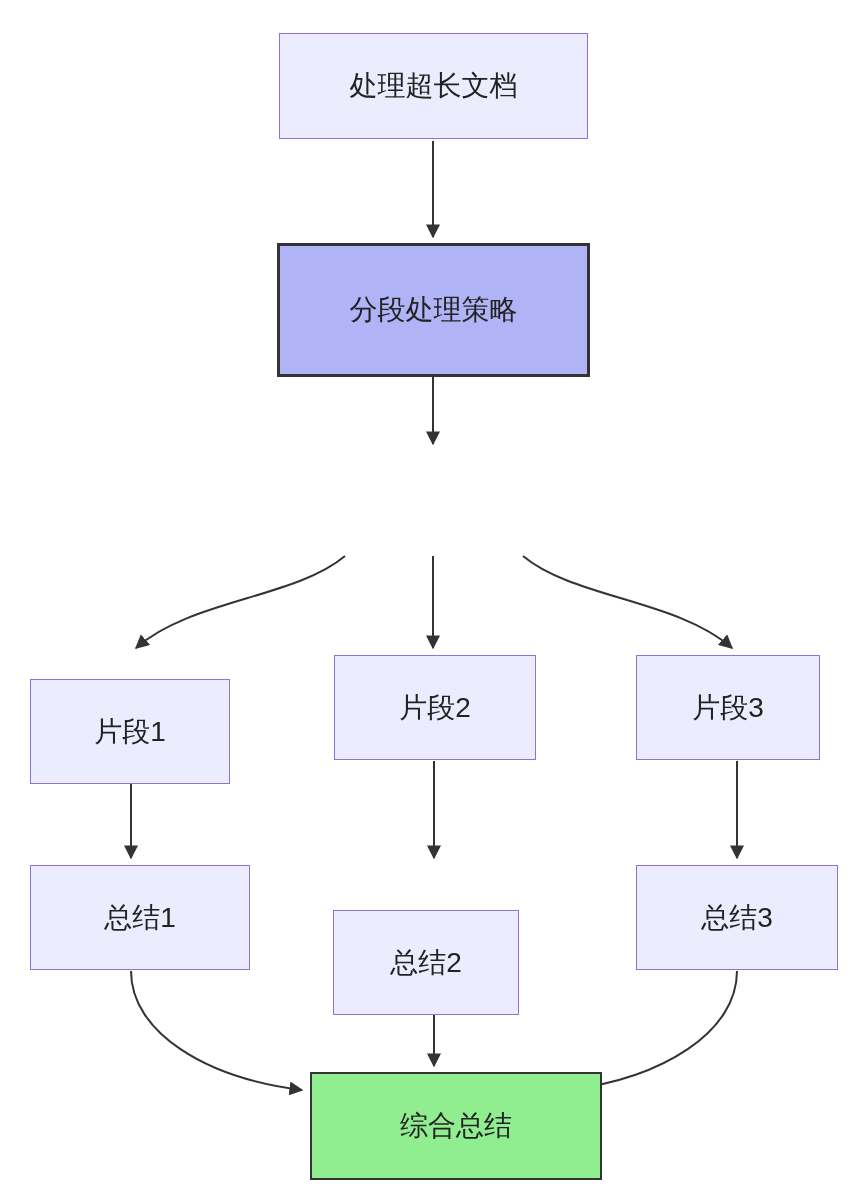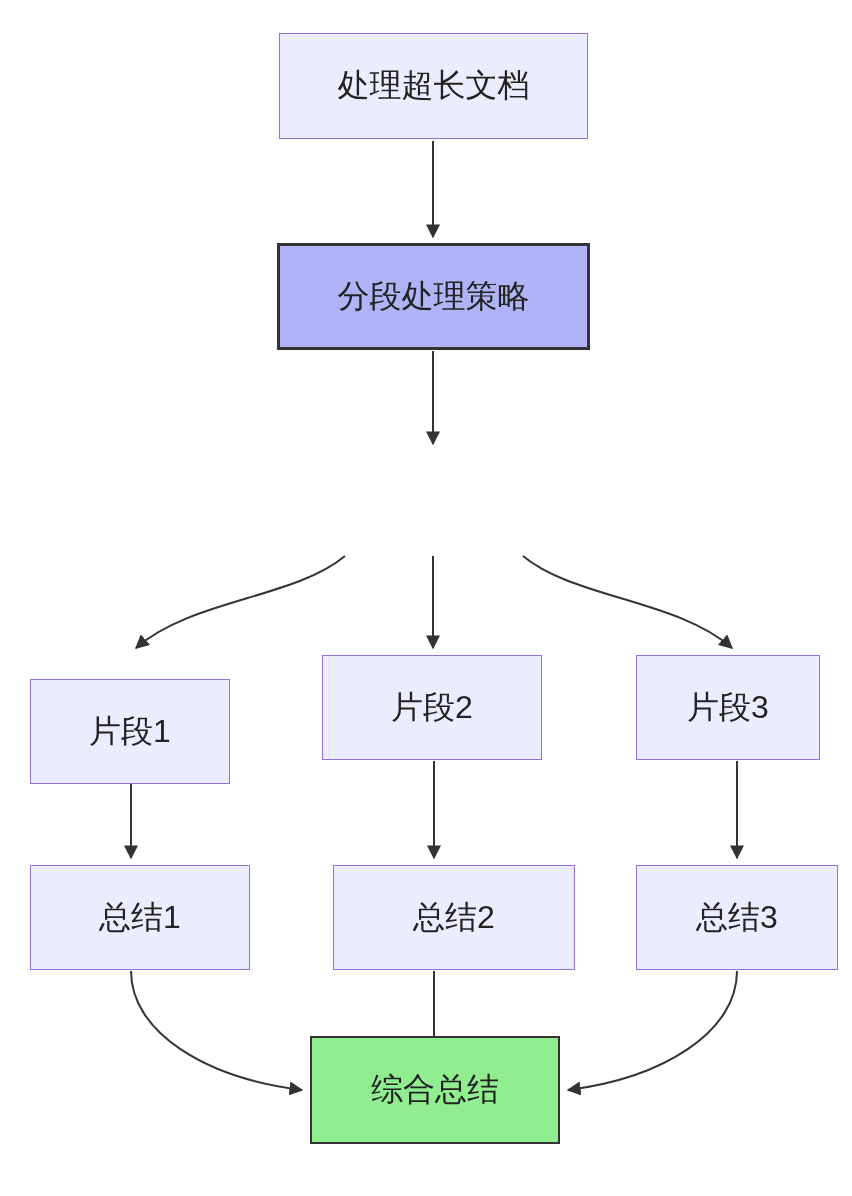--- a/index.html
+++ b/index.html
@@ -24,21 +24,21 @@
   .edges{position:absolute;left:0;top:0;width:852px;height:1196px;}
   .edge{stroke:var(--edge);stroke-width:2;fill:none;marker-end:url(#arrowhead);}
   #arrowhead path{fill:var(--edge);stroke:none;}
   .node{
     position:absolute;
     display:flex;align-items:center;justify-content:center;
     box-sizing:border-box;
     background:var(--node-fill);
     border:1px solid var(--node-border);
     color:var(--text);
-    font-size:32px;
+    font-size:28px;
     text-align:center;
   }
   .node.highlight{
     background:var(--highlight-fill);
     border:3px solid var(--highlight-border);
   }
   .node.result{
     background:var(--result-fill);
     border:2px solid var(--result-border);
   }
@@ -65,46 +65,46 @@
     <path class="edge" d="M 737 761 L 737 858"></path>
     <path class="edge" d="M 131 971 C 131 1032, 205 1078, 302 1090"></path>
     <path class="edge" d="M 434 971 L 434 1066"></path>
     <path class="edge" d="M 737 971 C 737 1032, 663 1078, 568 1090"></path>
   </svg>
 
   <div class="node" style="left:279px;top:33px;width:309px;height:106px">
     <span class="node-label">处理超长文档</span>
   </div>
 
-  <div class="node highlight" style="left:277px;top:243px;width:313px;height:107px">
+  <div class="node highlight" style="left:277px;top:243px;width:313px;height:134px">
     <span class="node-label">分段处理策略</span>
   </div>
 
 
   <div class="node" style="left:30px;top:679px;width:200px;height:105px">
     <span class="node-label">片段1</span>
   </div>
 
-  <div class="node" style="left:322px;top:655px;width:220px;height:105px">
+  <div class="node" style="left:334px;top:655px;width:202px;height:105px">
     <span class="node-label">片段2</span>
   </div>
 
   <div class="node" style="left:636px;top:655px;width:184px;height:105px">
     <span class="node-label">片段3</span>
   </div>
 
   <div class="node" style="left:30px;top:865px;width:220px;height:105px">
     <span class="node-label">总结1</span>
   </div>
 
-  <div class="node" style="left:333px;top:865px;width:242px;height:105px">
+  <div class="node" style="left:333px;top:910px;width:186px;height:105px">
     <span class="node-label">总结2</span>
   </div>
 
   <div class="node" style="left:636px;top:865px;width:202px;height:105px">
     <span class="node-label">总结3</span>
   </div>
 
-  <div class="node result" style="left:310px;top:1036px;width:250px;height:108px">
+  <div class="node result" style="left:310px;top:1072px;width:292px;height:108px">
     <span class="node-label">综合总结</span>
   </div>
 
 </div>
 
 </body></html>

